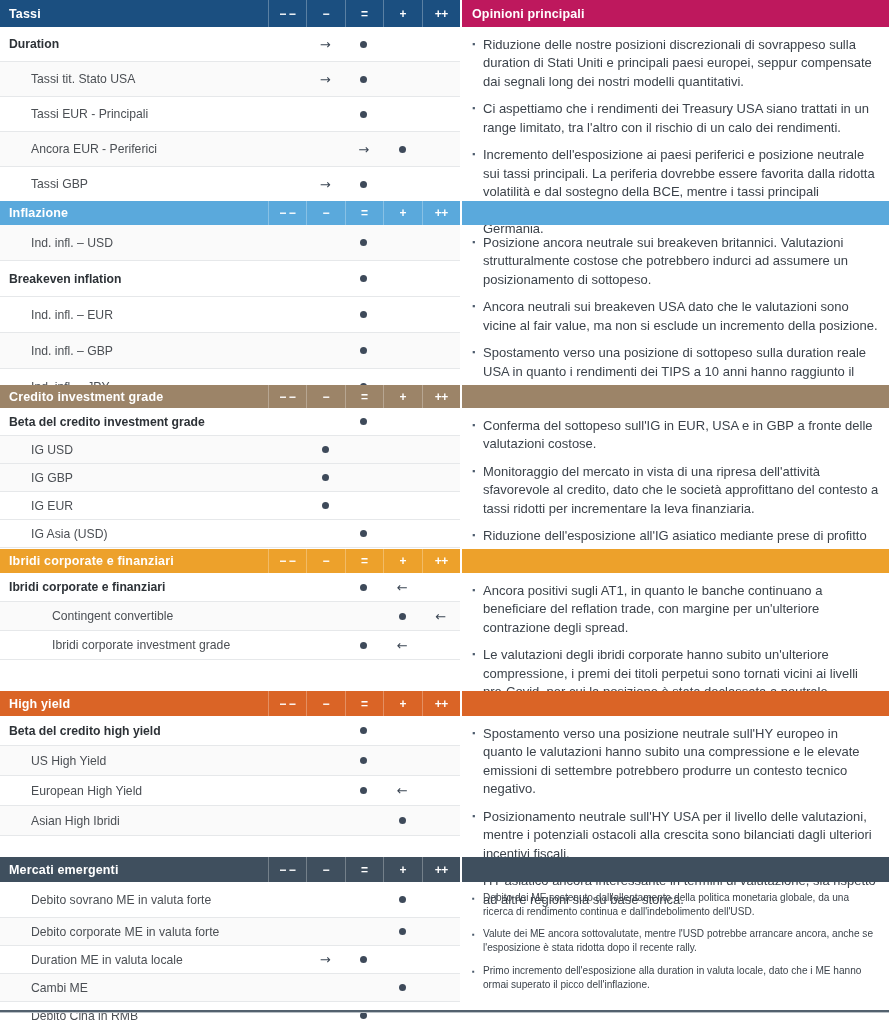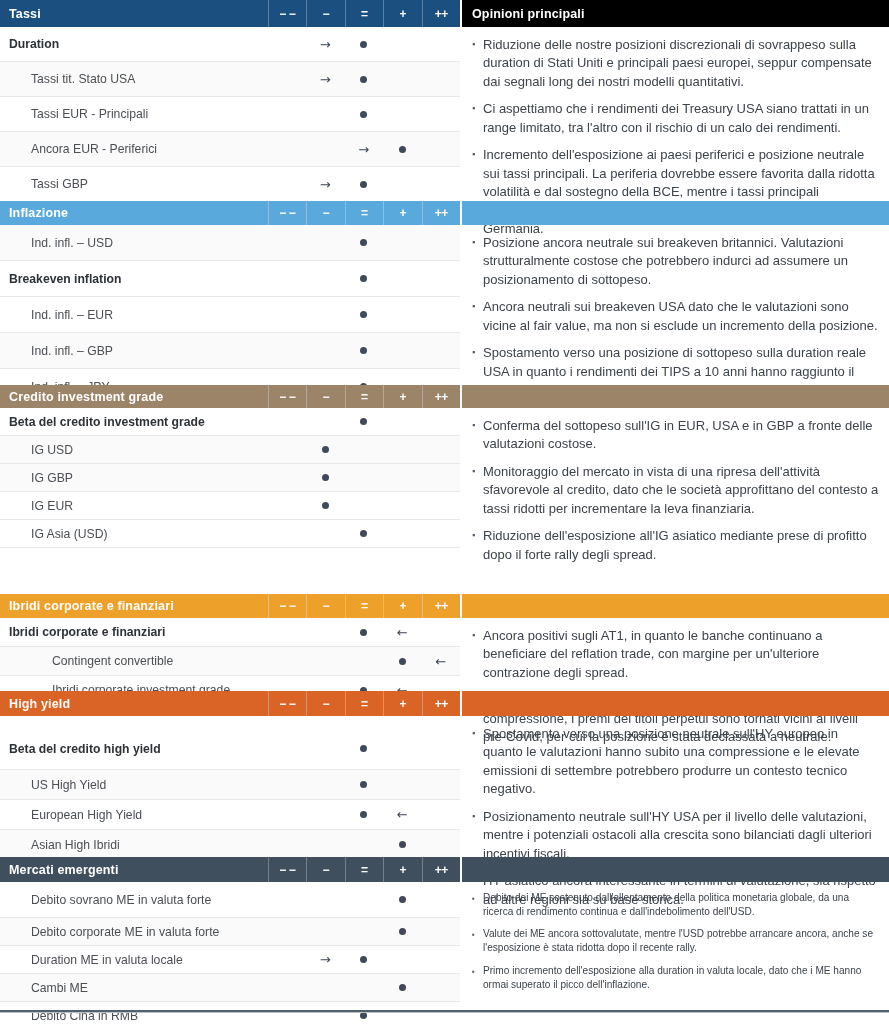--- a/index.html
+++ b/index.html
@@ -133,21 +133,21 @@
         <div class="hdr-left" style="background: rgb(27, 79, 128); align-items: center;">
           <div class="hdr-title">Tassi</div>
           <div class="hdr-marks">
             <div class="hdr-mark">− −</div>
             <div class="hdr-mark">−</div>
             <div class="hdr-mark">=</div>
             <div class="hdr-mark">+</div>
             <div class="hdr-mark">++</div>
           </div>
         </div>
-        <div class="hdr-right" style="background: #000000;">
+        <div class="hdr-right" style="background: #be185d;">
           <div class="hdr-title">Opinioni principali</div>
         </div>
       </div>
       <div class="sec-grid">
         <div class="left-col">
           <div class="rows">
             <div class="row" style="height: 35px;">
               <div class="row-label lvl0">Duration</div>
               <div class="cells">
                 <div class="cell"></div>
@@ -422,21 +422,21 @@
               <span class="btxt">Monitoraggio del mercato in vista di una ripresa dell'attività sfavorevole al credito, dato che le società approfittano del contesto a tassi ridotti per incrementare la leva finanziaria.</span>
             </div>
             <div class="bullet">
               <span class="bsq">▪</span>
               <span class="btxt">Riduzione dell'esposizione all'IG asiatico mediante prese di profitto dopo il forte rally degli spread.</span>
             </div>
           </div>
         </div>
       </div>
     </div>
-    <div class="section" style="position: absolute; top: 549px; left: 0px; margin-top: 45px;">
+    <div class="section" style="position: absolute; top: 549px; left: 0px;">
       <div class="hdr-row" style="height: 24px;">
         <div class="hdr-left" style="background: rgb(237, 161, 43);">
           <div class="hdr-title">Ibridi corporate e finanziari</div>
           <div class="hdr-marks">
             <div class="hdr-mark">− −</div>
             <div class="hdr-mark">−</div>
             <div class="hdr-mark">=</div>
             <div class="hdr-mark">+</div>
             <div class="hdr-mark">++</div>
           </div>
@@ -514,21 +514,21 @@
             <div class="hdr-mark">=</div>
             <div class="hdr-mark">+</div>
             <div class="hdr-mark">++</div>
           </div>
         </div>
         <div class="hdr-right" style="background: rgb(218, 100, 38);"></div>
       </div>
       <div class="sec-grid">
         <div class="left-col">
           <div class="rows">
-            <div class="row" style="height: 42px; margin-top: 12px;">
+            <div class="row" style="height: 30px;">
               <div class="row-label lvl0">Beta del credito high yield</div>
               <div class="cells">
                 <div class="cell"></div>
                 <div class="cell"></div>
                 <div class="cell">
                   <span class="dot" style="background: rgb(62, 74, 90);"></span>
                 </div>
                 <div class="cell"></div>
                 <div class="cell"></div>
               </div>

